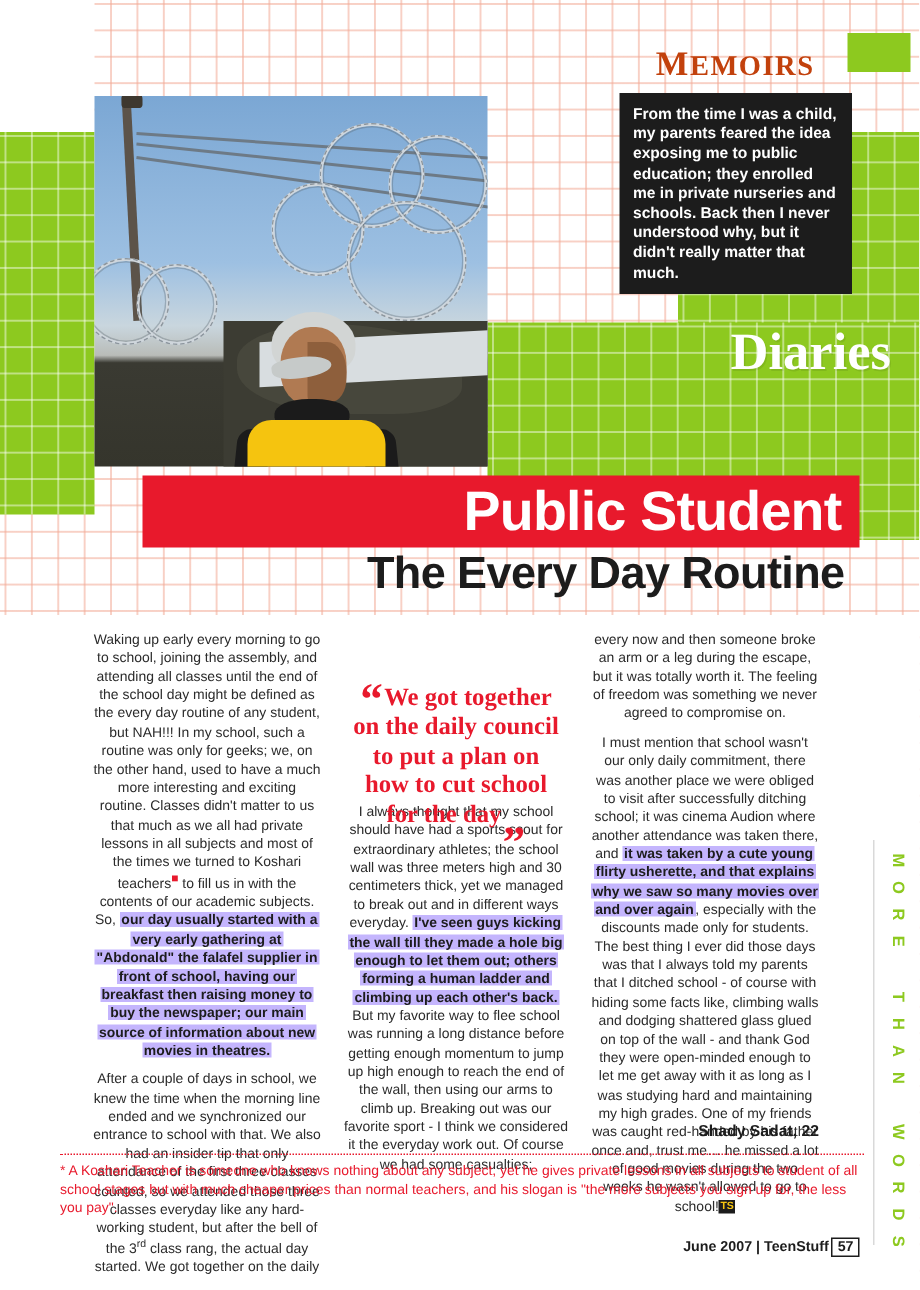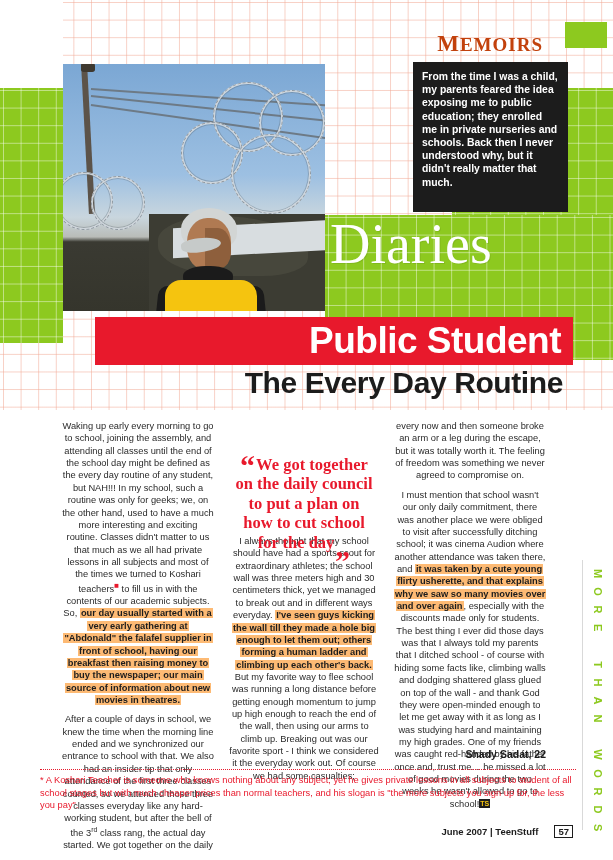--- a/index.html
+++ b/index.html
@@ -135,32 +135,32 @@
     position: absolute; left: 12px; top: 92px; width: 22px; height: 76px;
     background: #1b1b1b; border-radius: 10px; transform: rotate(6deg);
   }
   .sleeve-r {
     position: absolute; left: 102px; top: 92px; width: 22px; height: 76px;
     background: #1b1b1b; border-radius: 10px; transform: rotate(-6deg);
   }
 
   
   .intro-box {
-    position: absolute; left: 413px; top: 62px; width: 155px; height: 150px;
+    position: absolute; left: 413px; top: 62px; width: 155px; height: 134px;
     background: #1c1c1c; color: #ffffff;
     padding: 8px 9px 6px 9px;
     font-size: 10.4px; font-weight: bold; line-height: 1.27;
   }
 
   
   .diaries {
     position: absolute; left: 330px; top: 218px; width: 278px;
-    padding-right: 14px;
+    text-align: right; padding-right: 14px;
     font-family: "Liberation Serif", serif;
-    font-weight: normal; font-size: 56px; line-height: .96;
+    font-weight: bold; font-size: 35px; line-height: .96;
     color: #ffffff;
     text-shadow: 1px 1px 0 rgba(0,0,0,.08);
   }
   .of-a {
     position: absolute; left: 330px; top: 272px; width: 278px;
     text-align: right; padding-right: 14px;
     font-family: "Liberation Serif", serif;
     font-weight: bold; font-size: 44px; line-height: 1;
     color: #ffffff;
   }
@@ -185,21 +185,21 @@
   .col {
     position: absolute; top: 420px; width: 150px;
     font-size: 9.3px; line-height: 1.33; color: #2a2a2a;
     text-align: center;
   }
   #col1 { left: 62px;  width: 152px; }
   #col2 { left: 228px; width: 152px; }
   #col3 { left: 394px; width: 152px; }
   .col p { margin-bottom: 7px; }
   .hl {
-    background: #fdba74; font-weight: bold; color: #1c1c1c;
+    background: #c4b5fd; font-weight: bold; color: #1c1c1c;
     box-decoration-break: clone; -webkit-box-decoration-break: clone;
     padding: 0 1px;
   }
   sup { font-size: 7px; }
   .red-sup { color: #e8192c; font-size: 8px; }
 
   
   .pullquote {
     position: absolute; left: 228px; top: 455px; width: 152px;
     font-family: "Liberation Serif", serif;
@@ -233,21 +233,21 @@
   .footnote {
     position: absolute; left: 40px; top: 774px; width: 536px;
     font-size: 9.3px; line-height: 1.35; color: #e8192c;
   }
   .pagefoot {
     position: absolute; right: 40px; top: 825px;
     font-size: 9.5px; font-weight: bold; color: #1c1c1c;
   }
   .pagenum {
     display: inline-block; border: 1px solid #1c1c1c;
-    padding: 0 3px; margin-left: 16px; font-size: 9.5px;
+    padding: 0 3px; margin-left: 2px; font-size: 9.5px;
   }
 
   
   .sidetab {
     position: absolute; right: 4px; top: 565px; width: 22px;
     color: #8dc91f; font-weight: bold; font-size: 11px;
     letter-spacing: 1px; line-height: 1.65;
     text-align: center;
   }
   .sidetab span { display: block; transform: rotate(90deg); }

